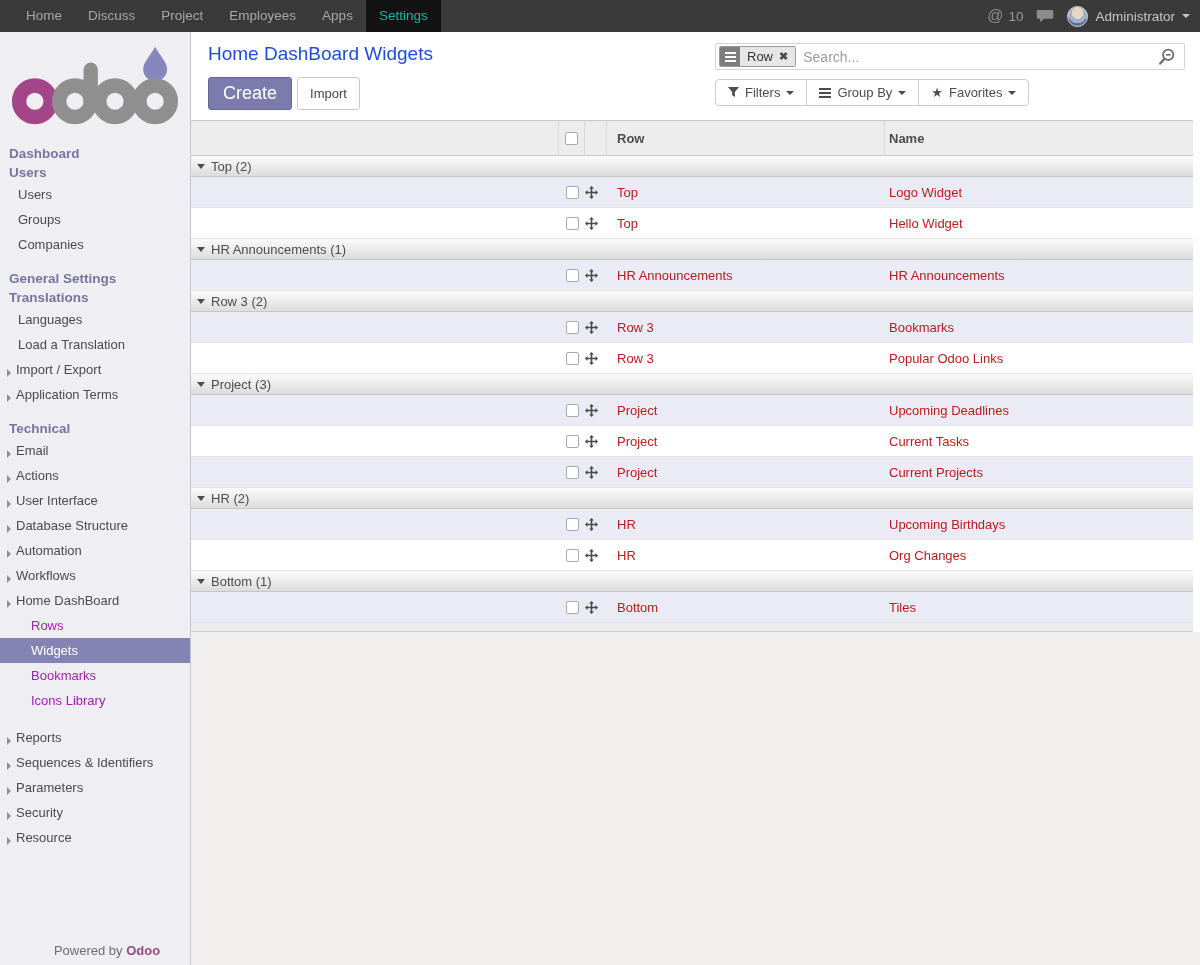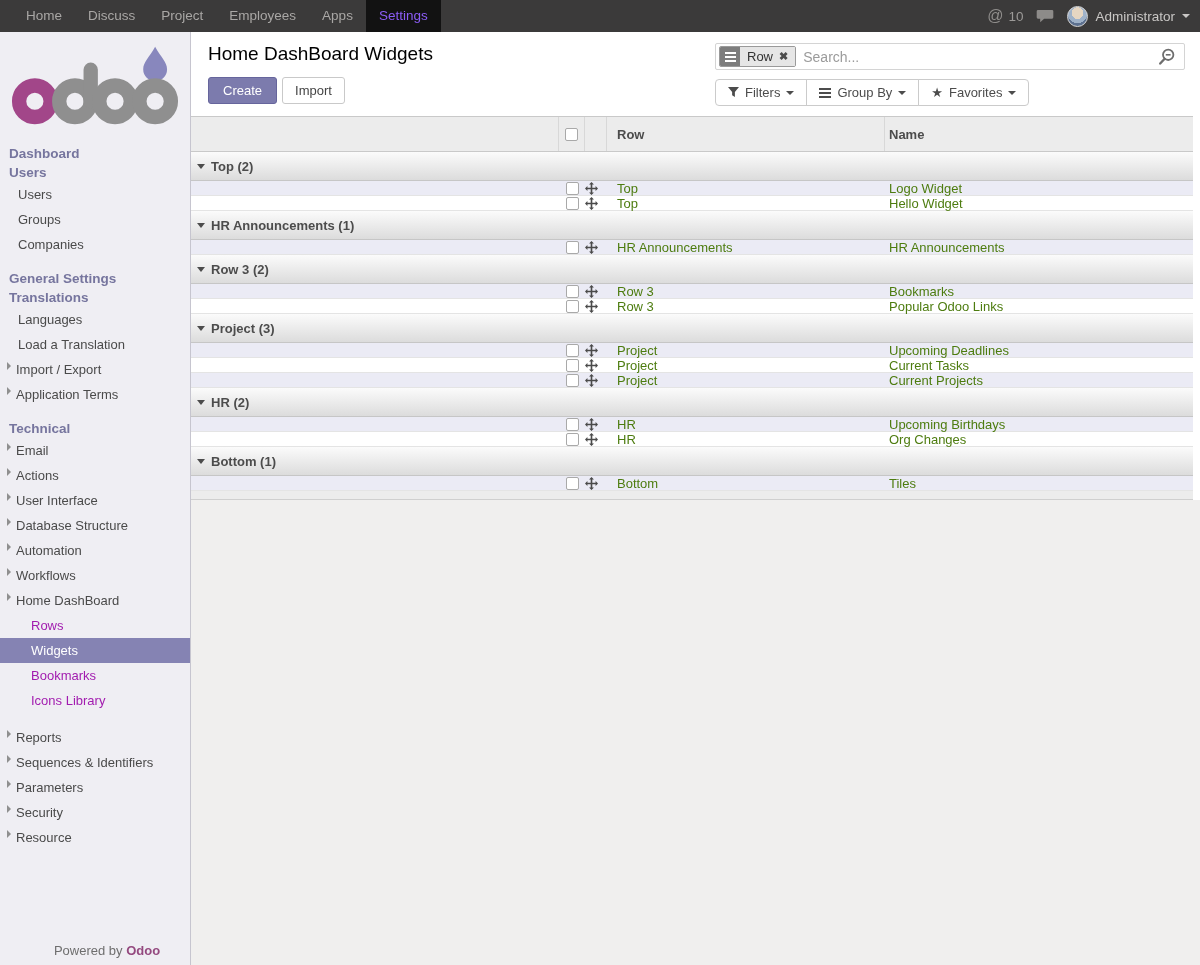--- a/index.html
+++ b/index.html
@@ -3,53 +3,53 @@
 <meta charset="utf-8">
 <style>
   * { box-sizing: border-box; margin: 0; padding: 0; }
   html, body { width: 1200px; height: 965px; overflow: hidden; }
   body { font-family: "Liberation Sans", sans-serif; font-size: 13px; background: #fff; }
 
   
   .topbar { height: 32px; background: #3b3a3a; display: flex; align-items: center; padding: 0 10px 0 13px; }
   .topnav { display: flex; height: 32px; }
   .nav-item { line-height: 32px; padding: 0 13px; color: #a9a7a5; font-size: 13.5px; cursor: pointer; }
-  .nav-item.active { background: #121212; color: #8b5cf6; }
+  .nav-item.active { background: #121212; color: #14b8a6; }
   .topbar-right { margin-left: auto; display: flex; align-items: center; gap: 13px; color: #9c9a98; }
   .mention { display: flex; align-items: center; gap: 5px; font-size: 13.5px; }
   .at-glyph { font-size: 16px; color: #8f8d8b; }
   .user-menu { display: flex; align-items: center; gap: 7px; color: #c9c7c5; font-size: 13.5px; }
   .avatar { width: 21px; height: 21px; border-radius: 50%; border: 1px solid #d8d8d8;
             background: radial-gradient(circle at 50% 32%, #e6d6c2 0 36%, #9fb2c9 37% 62%, #5d7190 63%); }
   .caret-down { width: 0; height: 0; border-left: 4px solid transparent; border-right: 4px solid transparent; border-top: 4px solid #9c9a98; display: inline-block; }
   .user-menu .caret-down { border-top-color: #c9c7c5; }
 
   
   .page { display: flex; height: 933px; }
 
   
   .sidebar { width: 191px; background: #efeef3; border-right: 1px solid #c6c5cf; position: relative; flex: none; overflow: hidden; }
   .logo-wrap { margin: 12px 0 18px 0; display: flex; justify-content: center; }
   .side-heading { font-weight: bold; color: #76759e; font-size: 13.5px; padding: 2px 9px; cursor: pointer; }
   .side-item { color: #4a4a4a; padding: 5px 0 5px 18px; cursor: pointer; }
-  .side-folder { color: #4a4a4a; padding: 5px 0 5px 7px; cursor: pointer; display: flex; align-items: flex-start; gap: 5px; }
+  .side-folder { color: #4a4a4a; padding: 5px 0 5px 7px; cursor: pointer; display: flex; align-items: flex-end; gap: 5px; }
   .side-subitem { color: #a21caf; padding: 5px 0 5px 31px; cursor: pointer; }
   .side-subitem.selected { background: #8583b3; color: #fff; }
   .spaced { margin-top: 12px; }
   .tri-right { width: 0; height: 0; border-top: 4px solid transparent; border-bottom: 4px solid transparent; border-left: 4.5px solid #8f8f8f; display: inline-block; flex: none; }
   .powered { position: absolute; bottom: 7px; left: 12px; width: 100%; text-align: center; color: #6e6e6e; font-size: 13px; }
   .powered b { color: #94497f; }
 
   
   .main { flex: 1; display: flex; flex-direction: column; background: #fff; min-width: 0; }
   .content-head { display: flex; padding: 0 15px 0 17px; }
   .head-left { flex: 1; }
-  .page-title { font-size: 19px; color: #000000; margin-top: 11px; }
+  .page-title { font-size: 19px; color: #1d4ed8; margin-top: 11px; }
   .btn-row { margin-top: 12px; display: flex; }
-  .btn-create { background: #7c7bad; border: 1px solid #66659c; color: #fff; padding: 5px 14px; border-radius: 3px; font-size: 13px; cursor: pointer; font-family: inherit; }
+  .btn-create { background: #7c7bad; border: 1px solid #66659c; color: #fff; padding: 5px 14px; border-radius: 3px; font-size: 18px; cursor: pointer; font-family: inherit; }
   .btn-import { background: #fff; border: 1px solid #c9c9c9; color: #444; padding: 5px 12px; border-radius: 3px; font-size: 13px; margin-left: 5px; cursor: pointer; font-family: inherit; }
   .head-right { width: 470px; flex: none; }
   .searchbox { margin-top: 11px; height: 27px; background: #fff; border: 1px solid #d4d4d4; border-radius: 2px; display: flex; align-items: center; padding: 0 5px 0 3px; }
   .facet { display: flex; align-items: stretch; border: 1px solid #9a9a9a; border-radius: 2px; overflow: hidden; height: 21px; flex: none; }
   .facet-icon { width: 20px; background: #7d7d7d; display: flex; flex-direction: column; justify-content: center; align-items: center; gap: 2px; }
   .facet-icon i { display: block; width: 11px; height: 2px; background: #fff; }
   .facet-label { background: #e6e6e6; padding: 0 7px; display: flex; align-items: center; gap: 6px; color: #333; }
   .facet-x { font-size: 11px; font-weight: bold; color: #4c4c4c; cursor: pointer; font-style: normal; }
   .search-input { border: none; outline: none; flex: 1; padding: 0 7px; font-size: 14px; color: #555; font-family: inherit; background: transparent; }
   .search-input::placeholder { color: #9b9b9b; }
@@ -68,23 +68,23 @@
   .trow { display: flex; align-items: center; }
   .c-spacer { width: 368px; flex: none; align-self: stretch; }
   .c-check { width: 26px; flex: none; display: flex; justify-content: center; align-items: center; align-self: stretch; }
   .c-handle { width: 22px; flex: none; display: flex; align-items: center; align-self: stretch; }
   .c-row { width: 278px; flex: none; padding-left: 10px; overflow: hidden; white-space: nowrap; align-self: center; }
   .c-name { flex: 1; padding-left: 4px; overflow: hidden; white-space: nowrap; align-self: center; }
   .thead { height: 36px; background: #ececec; border-top: 1px solid #c9c9c9; border-bottom: 1px solid #c9c9c9; font-weight: bold; color: #4c4c4c; }
   .thead .c-spacer, .thead .c-check, .thead .c-handle { border-right: 1px solid #d8d8d8; }
   .thead .c-row { border-right: 1px solid #d8d8d8; align-self: stretch; display: flex; align-items: center; }
   .cb { width: 13px; height: 13px; border: 1px solid #a9a9a9; border-radius: 2px; background: #fff; display: inline-block; cursor: pointer; }
-  .group-row { height: 29px; background: linear-gradient(#fbfbfb, #dcdcdc); border-bottom: 1px solid #c6c6c6; display: flex; align-items: center; padding-left: 6px; gap: 6px; font-weight: bold; color: #4c4c4c; cursor: pointer; }
+  .group-row { height: 21px; background: linear-gradient(#fbfbfb, #dcdcdc); border-bottom: 1px solid #c6c6c6; display: flex; align-items: center; padding-left: 6px; gap: 6px; font-weight: normal; color: #4c4c4c; cursor: pointer; }
   .tri-down { width: 0; height: 0; border-left: 4px solid transparent; border-right: 4px solid transparent; border-top: 5px solid #4c4c4c; display: inline-block; }
-  .data-row { height: 15px; background: #fff; border-bottom: 1px solid #e4e4e4; color: #4d7c0f; cursor: pointer; }
+  .data-row { height: 31px; background: #fff; border-bottom: 1px solid #e4e4e4; color: #b91c1c; cursor: pointer; }
   .group-body .data-row:nth-child(odd) { background: #ebebf5; }
   .table-footer { height: 9px; background: #ececec; border-bottom: 1px solid #cfcfcf; margin-right: 7px; }
   .below-area { flex: 1; background: #f0efee; }
 </style>
 </head>
 <body>
 
 <div class="topbar">
   <nav class="topnav" id="topnav">
       <div class="nav-item">Home</div>

